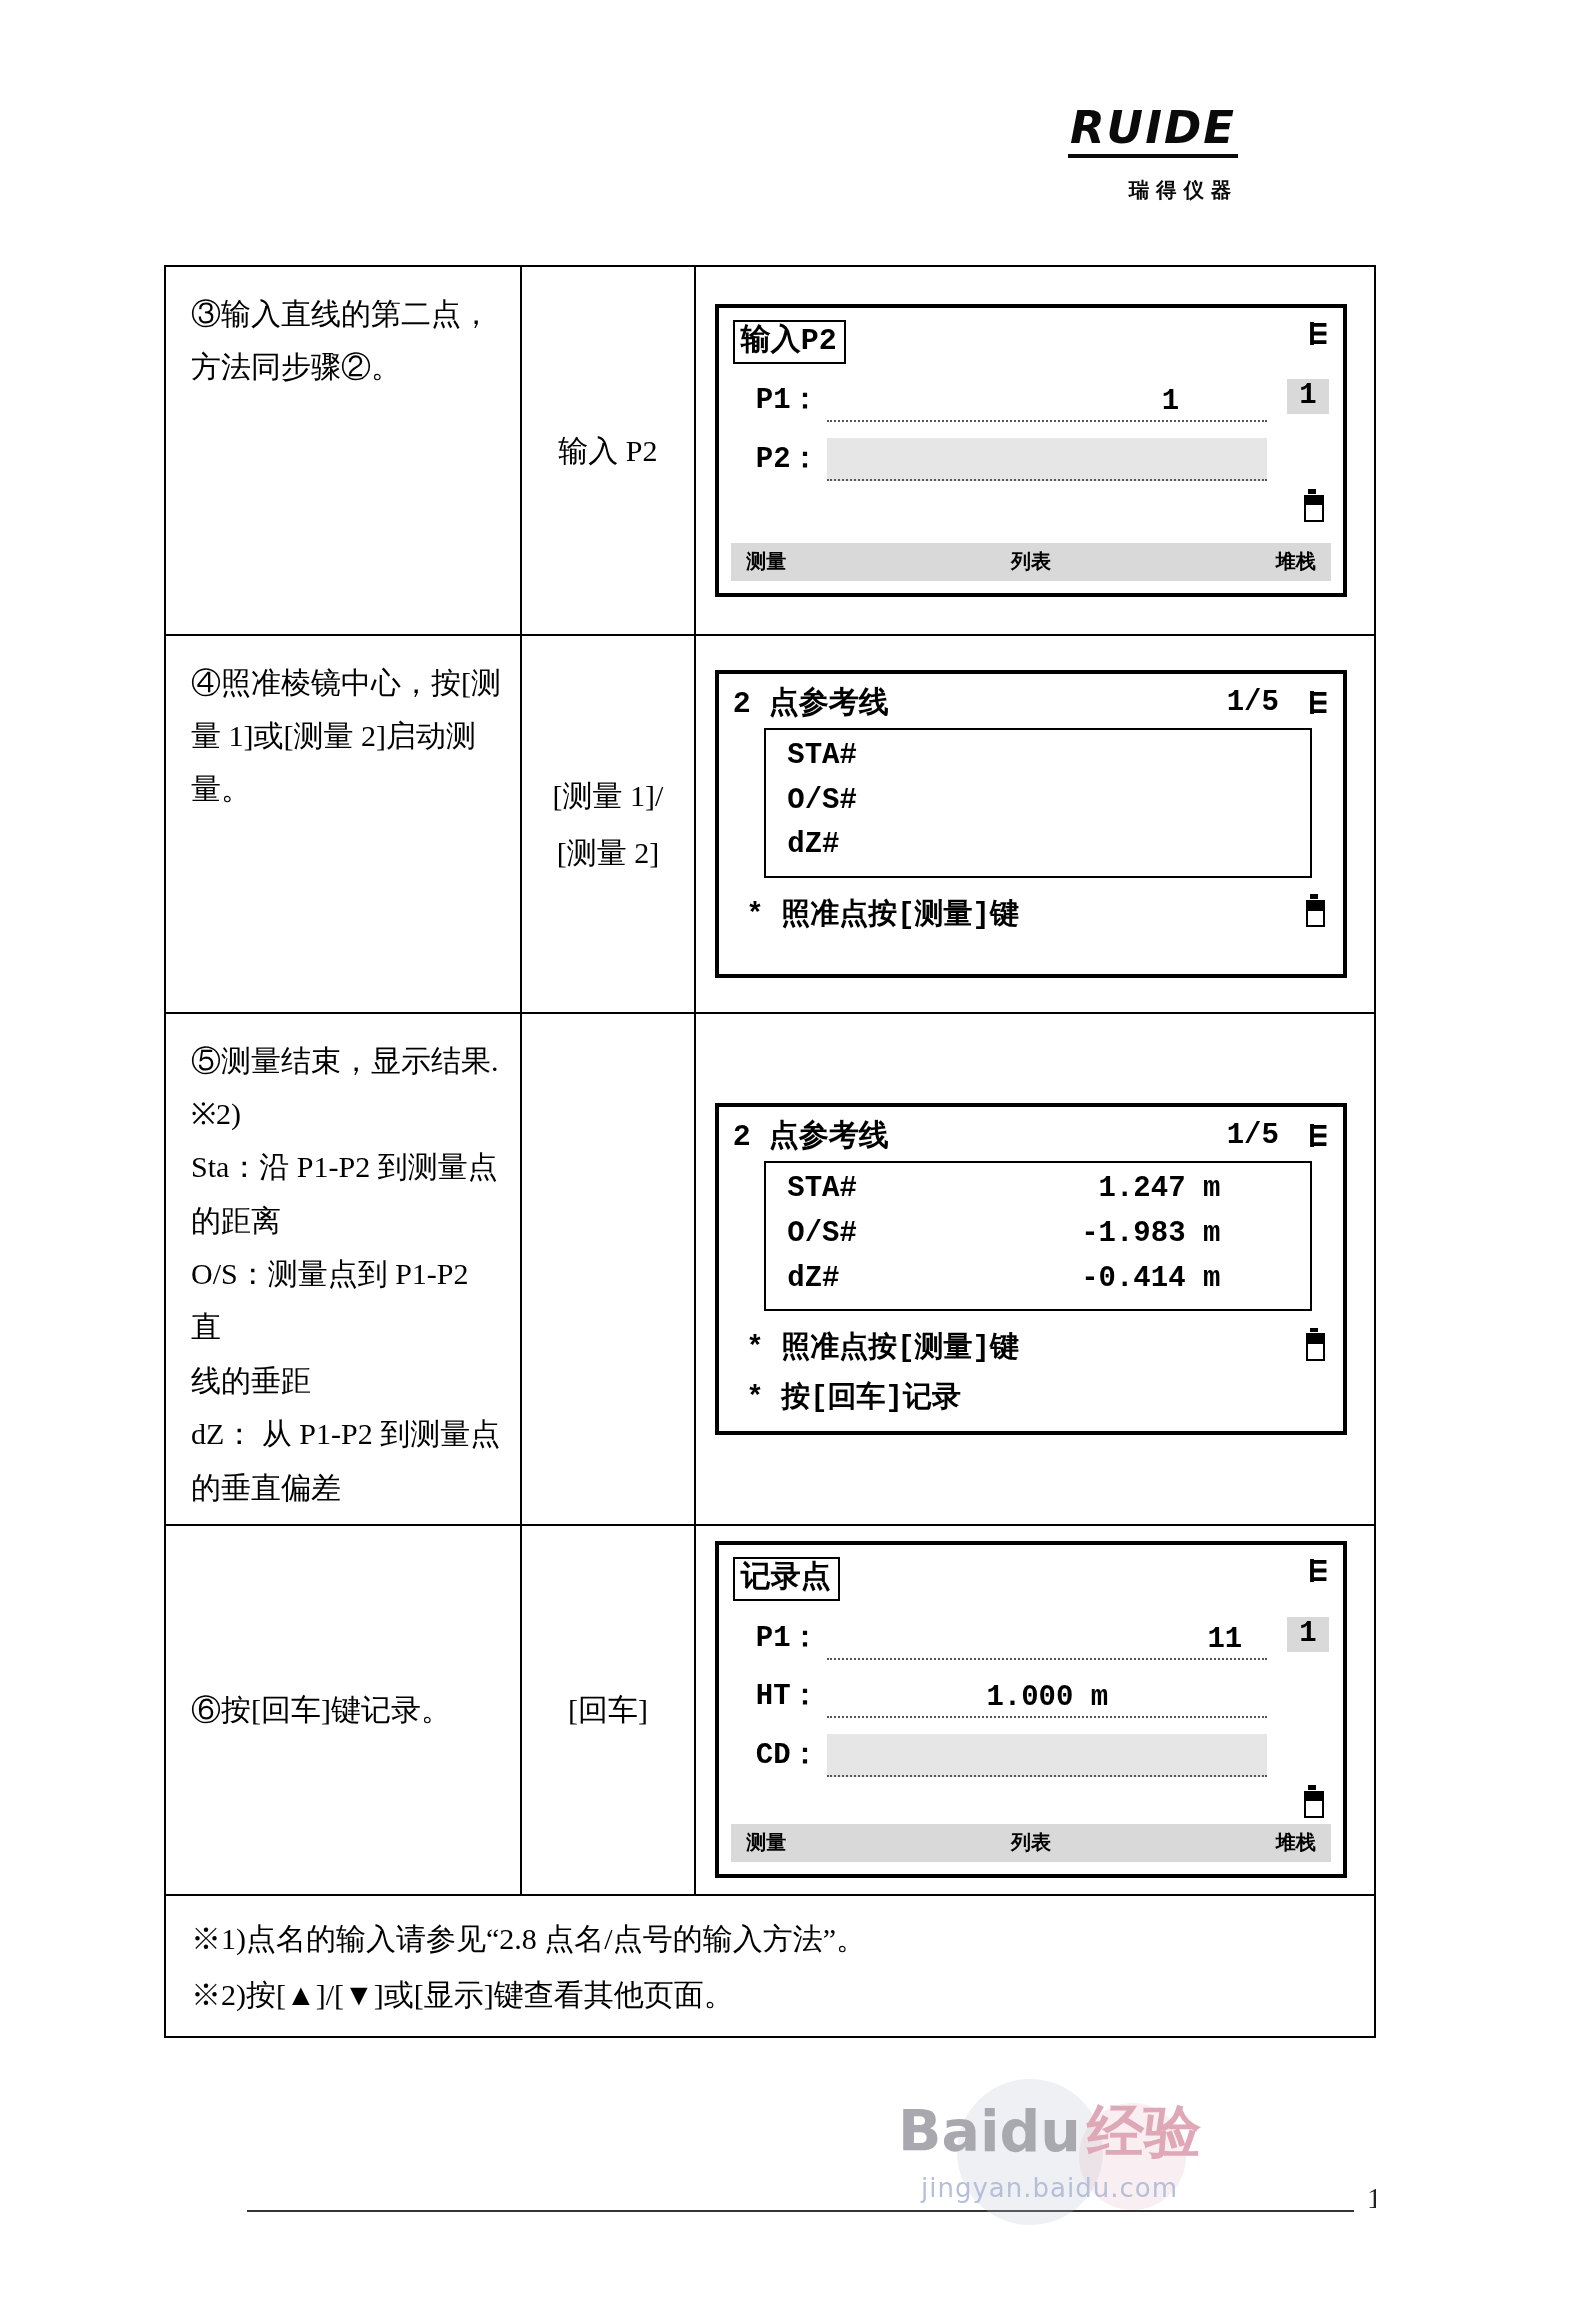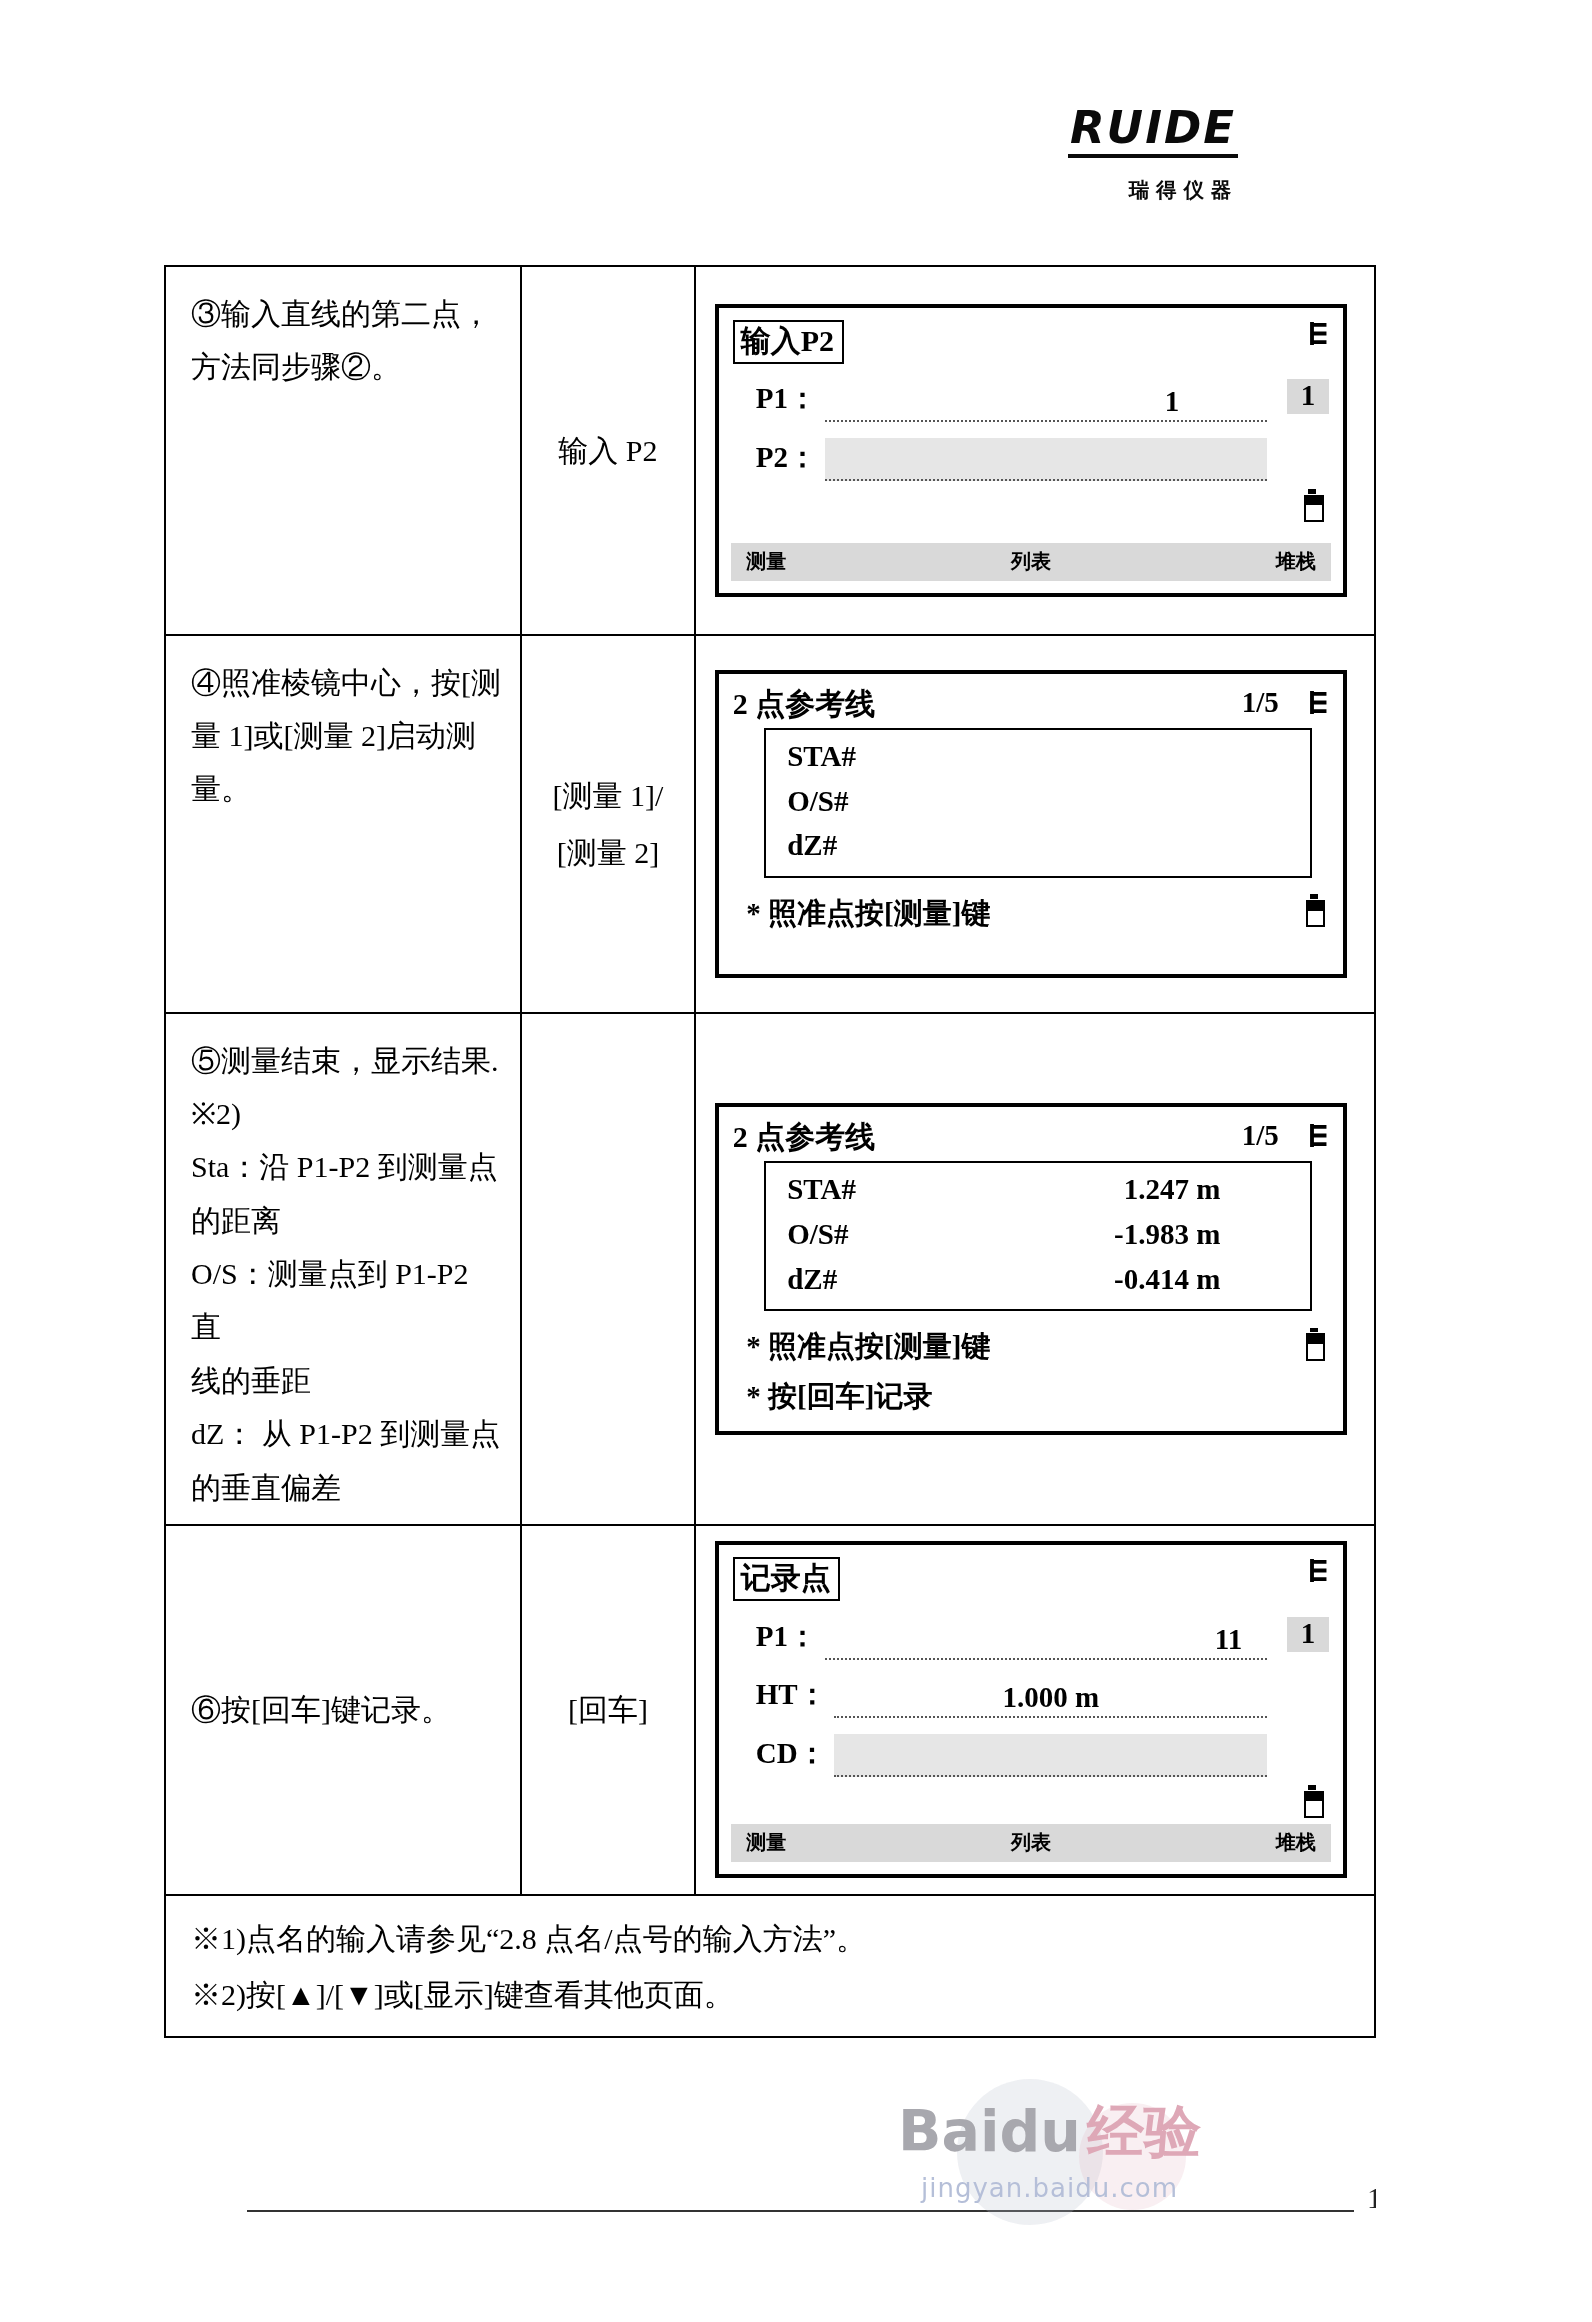--- a/index.html
+++ b/index.html
@@ -24,21 +24,21 @@
   td.key{font-size:30px;text-align:center;vertical-align:middle;
          white-space:pre-line;line-height:1.9;padding:3.9px;}
   td.scr{vertical-align:middle;padding:0;}
   tr.r5 td.desc{vertical-align:middle;padding-top:0;padding-bottom:0;}
   td.footnote{font-size:30px;line-height:1.85;padding:15.6px 17.6px 13.7px 25px;white-space:pre-line;border-radius:21px;}
 
   
   .screen{box-sizing:border-box;width:632px;margin:15.6px 23.4px 15.6px 19.5px;
           border:4.9px solid #000;background:#fff;padding:9.8px 11.7px 11.7px 11.7px;
           display:flex;flex-direction:column;
-          font-family:Liberation Serif, serif;font-weight:bold;}
+          font-family:Liberation Mono, monospace;font-weight:bold;}
   .screen.s1{min-height:293px;}
   .screen.s2{min-height:308px;}
   .screen.s3{min-height:310px;}
   .screen.s4{min-height:298px;}
 
   .screen-head{display:flex;align-items:flex-start;margin:2px 2px 3.9px 2px;}
   .screen-title{font-size:30px;line-height:1.2;}
   .screen-title.boxed{border:2.9px solid #000;padding:1px 7.8px 2.9px 5.9px;}
   .head-right{margin-left:auto;display:flex;align-items:center;gap:29px;}
   .page-ind{font-size:29px;}

